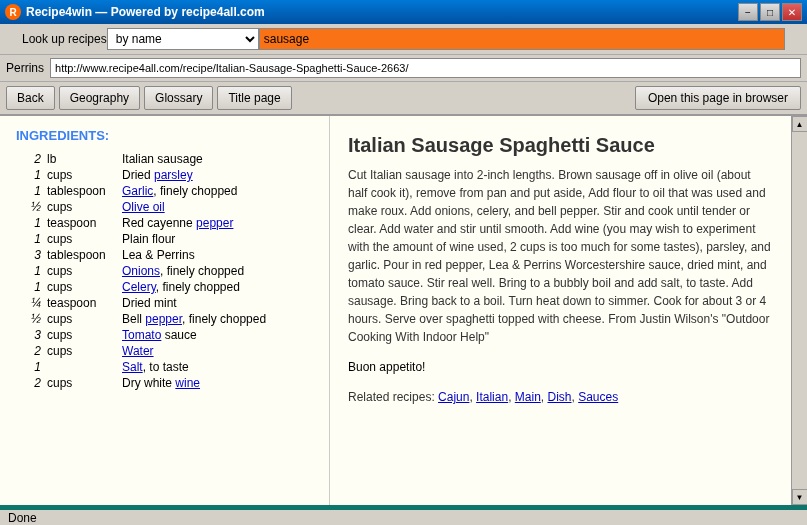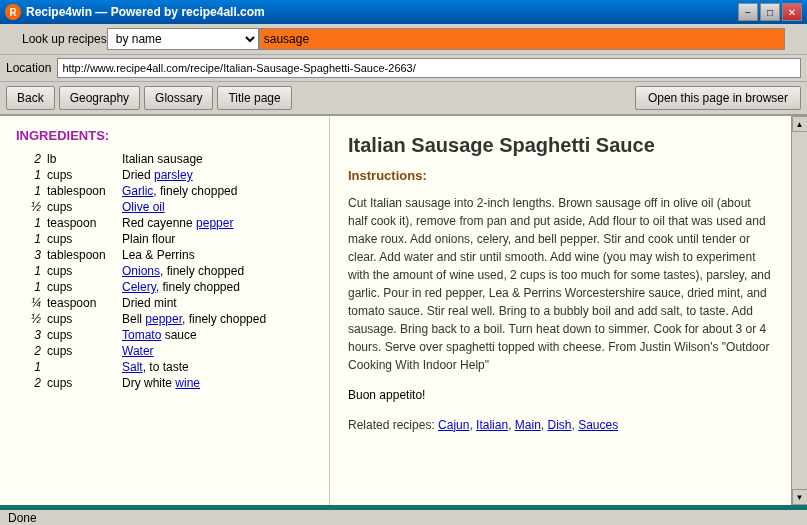--- a/index.html
+++ b/index.html
@@ -107,21 +107,21 @@
       min-width: 330px;
       background: #fffef5;
       padding: 12px 16px;
       border-right: 1px solid #ccc;
       overflow-y: auto;
       font-size: 12px;
     }
     .ingredients-title {
       font-size: 13px;
       font-weight: bold;
-      color: #a21caf;
+      color: #3b82f6;
       margin-bottom: 8px;
     }
     .yield-text { margin-bottom: 8px; }
     .yield-text strong { font-weight: bold; }
     .ingredients-table { width: 100%; border-collapse: collapse; }
     .ingredients-table td { padding: 1px 3px; vertical-align: top; font-size: 12px; }
     .qty { width: 28px; text-align: right; font-style: italic; }
     .unit { width: 75px; }
     .ingredient { }
     .ingredient a { color: #0000cc; text-decoration: underline; }
@@ -202,21 +202,21 @@
   <span class="toolbar-label">Look up recipes</span>
   <select class="toolbar-select">
     <option>by name</option>
     <option>by ingredient</option>
     <option>by category</option>
   </select>
   <input class="toolbar-input" type="text" value="sausage" style="">
 </div>
 
 <div class="location-bar">
-  <span class="location-label">Location</span>
+  <span class="location-label">Perrins</span>
   <input class="location-input" type="text" value="http://www.recipe4all.com/recipe/Italian-Sausage-Spaghetti-Sauce-2663/" style="">
 </div>
 
 <div class="button-row">
   <button class="nav-btn">Back</button>
   <button class="nav-btn">Geography</button>
   <button class="nav-btn">Glossary</button>
   <button class="nav-btn">Title page</button>
   <div class="spacer"></div>
   <button class="open-btn">Open this page in browser</button>
@@ -303,21 +303,20 @@
             <td class="unit">cups</td>
             <td class="ingredient">Dry white <a href="#">wine</a></td>
           </tr>
         </tbody>
     </table>
   </div>
 
   <div style="display:flex; flex:1; overflow:hidden;">
     <div class="recipe-panel">
       <div class="recipe-title">Italian Sausage Spaghetti Sauce</div>
-      <div class="recipe-instructions-label">Instructions:</div>
       <div class="recipe-body">Cut Italian sausage into 2-inch lengths. Brown sausage off in olive oil (about half cook it), remove from pan and put aside, Add flour to oil that was used and make roux. Add onions, celery, and bell pepper. Stir and cook until tender or clear. Add water and stir until smooth. Add wine (you may wish to experiment with the amount of wine used, 2 cups is too much for some tastes), parsley, and garlic. Pour in red pepper, Lea &amp; Perrins Worcestershire sauce, dried mint, and tomato sauce. Stir real well. Bring to a bubbly boil and add salt, to taste. Add sausage. Bring back to a boil. Turn heat down to simmer. Cook for about 3 or 4 hours. Serve over spaghetti topped with cheese. From Justin Wilson's "Outdoor Cooking With Indoor Help"</div>
       <div class="buon">Buon appetito!</div>
       <div class="related">
         <span>Related recipes:</span>
         <span id="related-links-container"><a href="#">Cajun</a>, <a href="#">Italian</a>, <a href="#">Main</a>, <a href="#">Dish</a>, <a href="#">Sauces</a></span>
       </div>
     </div>
 
     <div class="scrollbar-right">
       <div class="scroll-arrow">▲</div>

